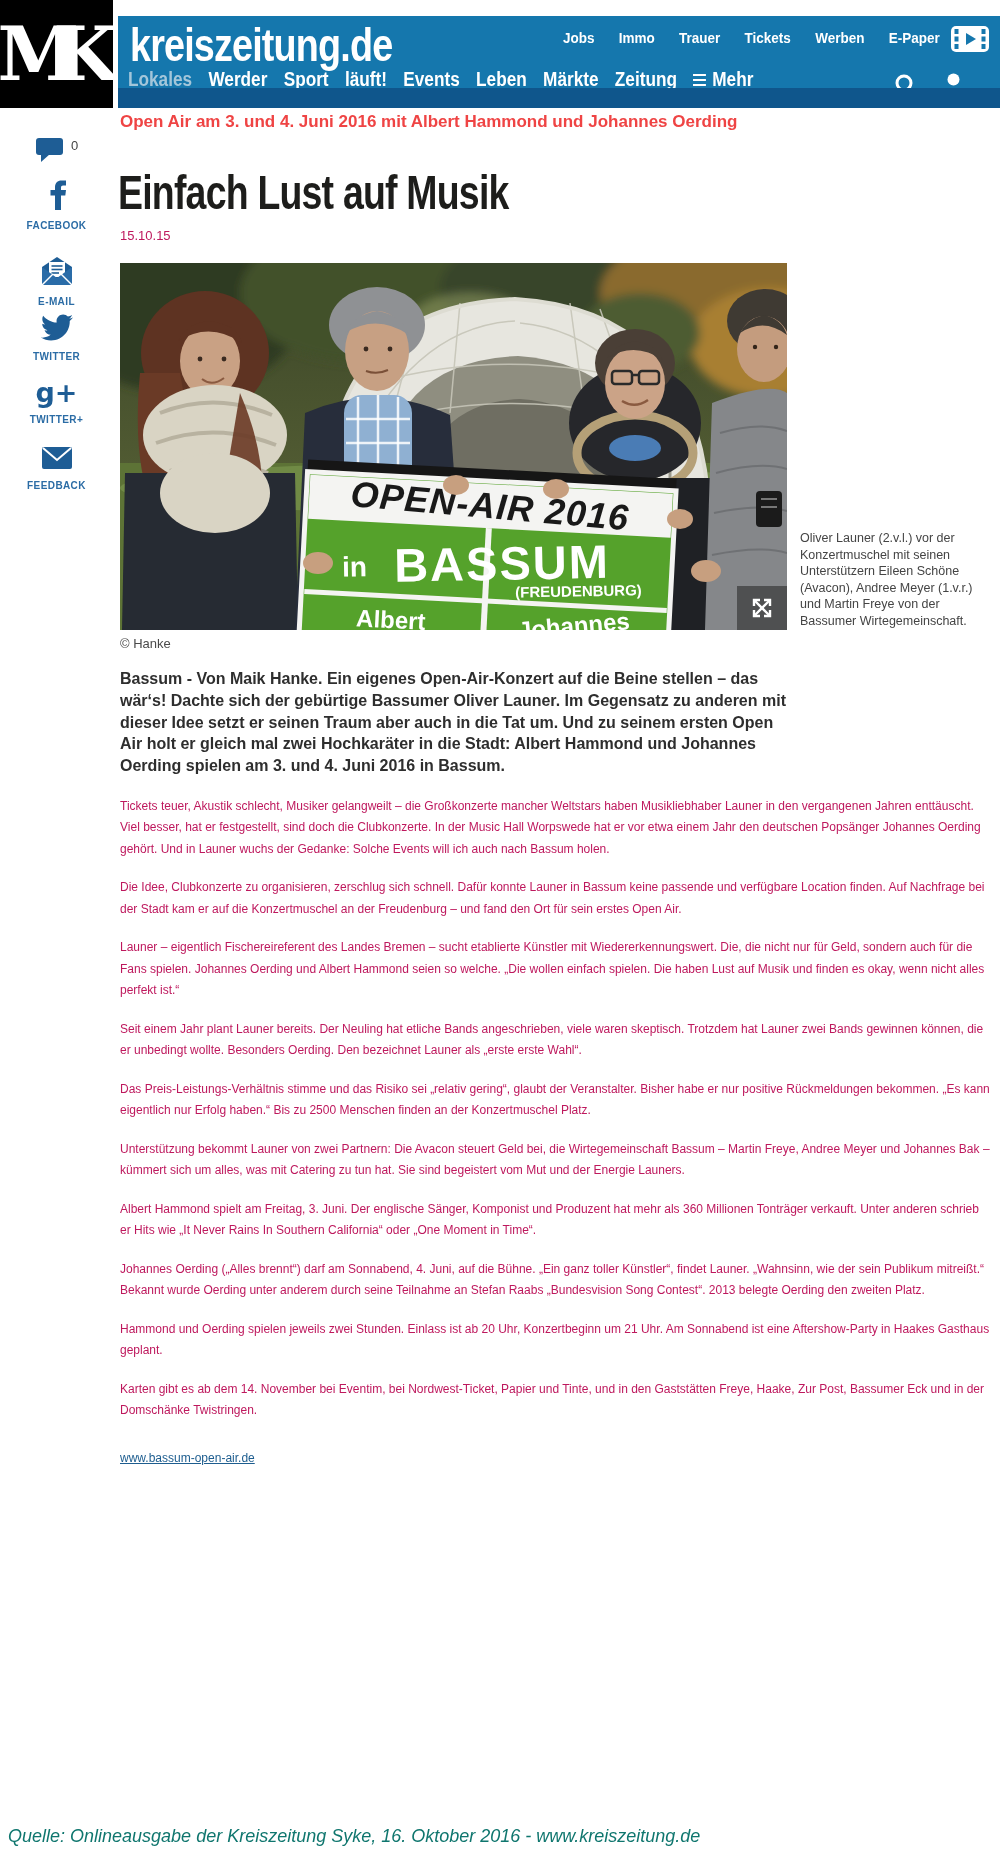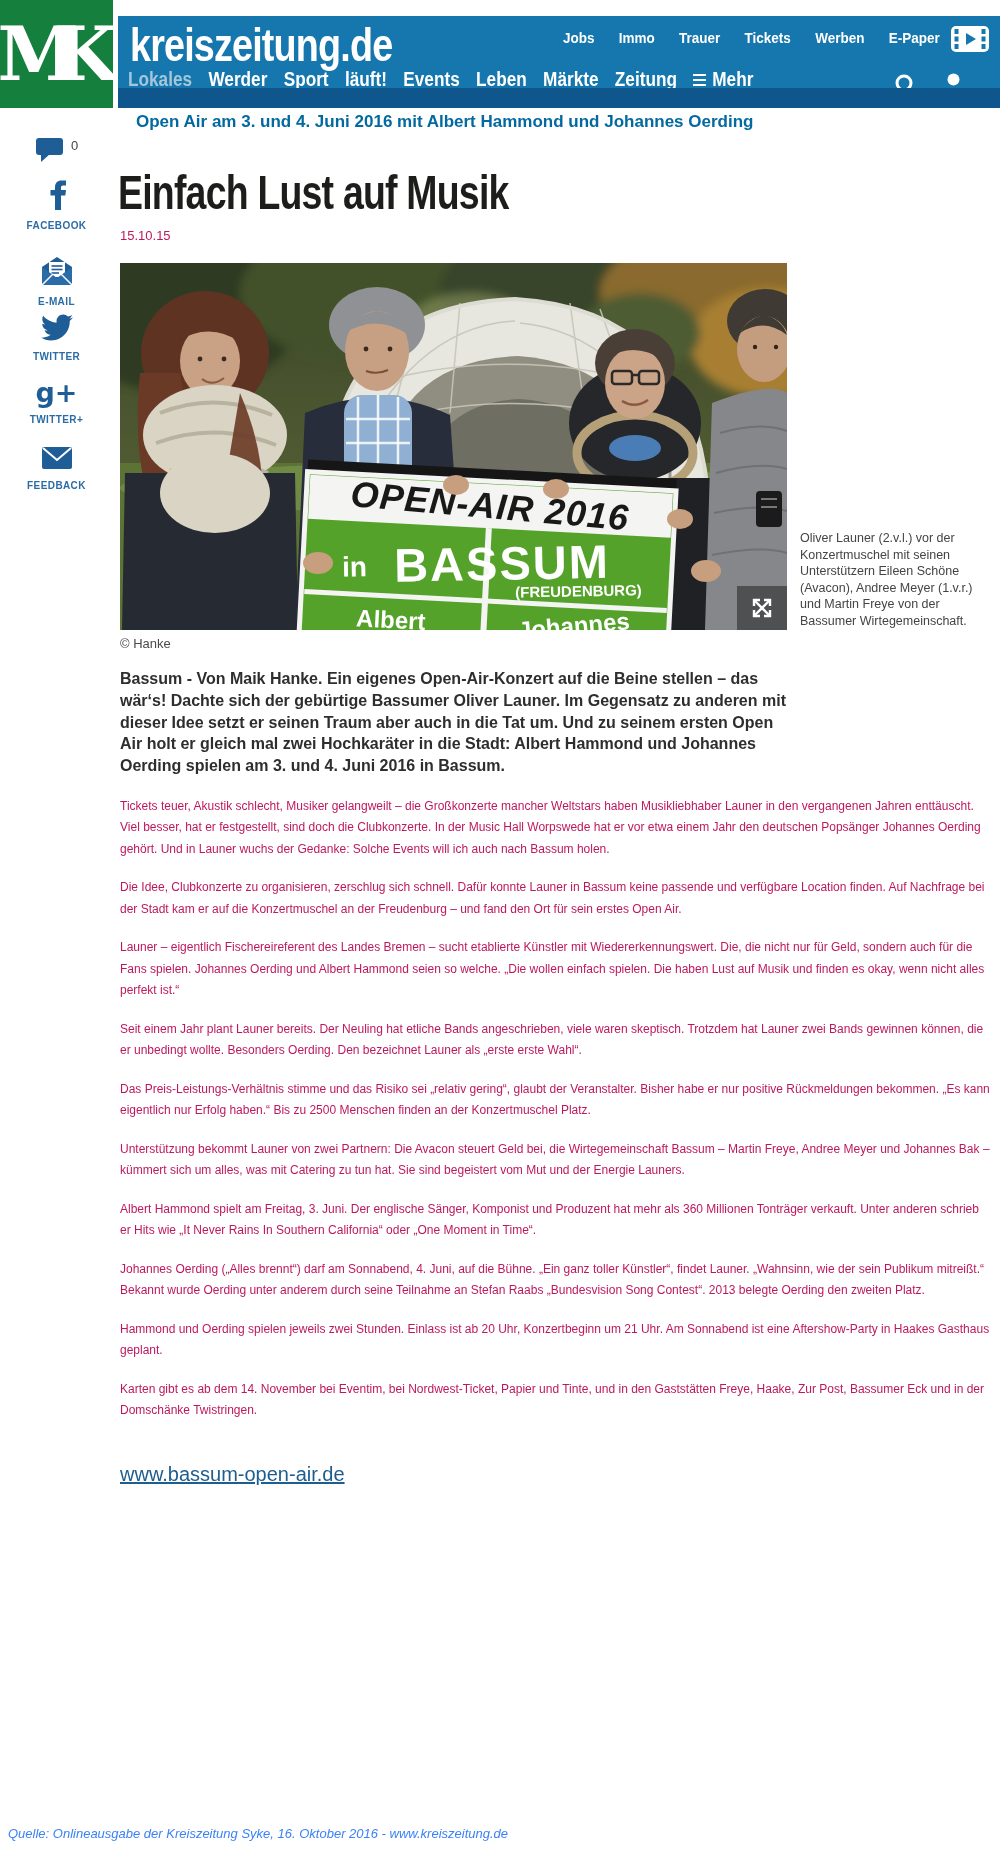--- a/index.html
+++ b/index.html
@@ -1,20 +1,20 @@
 <!DOCTYPE html>
 <html lang="de"><head>
 <meta charset="utf-8">
 <style>
   html,body{margin:0;padding:0;background:#fff;}
   .page{position:relative;width:1000px;height:1850px;background:#fff;overflow:hidden;
         font-family:"Liberation Sans",sans-serif;}
 
   
-  .mk-box{position:absolute;left:0;top:0;width:113px;height:108px;background:#15803d;
+  .mk-box{position:absolute;left:0;top:0;width:113px;height:108px;background:#000000;
           display:flex;align-items:center;justify-content:center;}
   .mk{color:#fff;font-family:"DejaVu Serif",serif;font-weight:bold;font-size:74px;line-height:1;
       letter-spacing:-26px;padding-right:24px;}
   .hdr{position:absolute;left:118px;top:16px;width:882px;height:88px;background:#1577ad;}
   .hdr-strip{position:absolute;left:118px;top:88px;width:882px;height:20px;background:#0f568c;}
   .brand{position:absolute;left:12px;top:2px;color:#fff;font-weight:bold;font-size:46px;
          transform:scaleX(.82);transform-origin:0 50%;letter-spacing:-1px;white-space:nowrap;}
   .topnav{position:absolute;right:60px;top:13px;display:flex;gap:27px;align-items:center;
           transform:scaleX(.9);transform-origin:100% 50%;}
   .topnav a{color:#fff;font-size:15px;font-weight:bold;text-decoration:none;white-space:nowrap;}
@@ -33,44 +33,44 @@
   .sidebar{position:absolute;left:0;top:108px;width:113px;height:500px;}
   .s-item{position:absolute;left:0;width:113px;display:flex;flex-direction:column;
           align-items:center;cursor:pointer;}
   .s-item .lbl{margin-top:6px;font-size:10px;font-weight:bold;letter-spacing:.4px;color:#2b6ca5;}
   .s-comment{top:28px;flex-direction:row;justify-content:center;align-items:flex-start;gap:6px;}
   .s-comment .cnt{font-size:13px;color:#444;margin-top:2px;}
   .s-fb{top:72px;} .s-mail{top:148px;} .s-tw{top:206px;} .s-gp{top:270px;} .s-fbk{top:338px;}
   .gplus-txt{font-size:27px;font-weight:bold;color:#1e5d95;line-height:30px;font-family:"DejaVu Sans",sans-serif;}
 
   
-  .kicker{position:absolute;left:136px;top:112px;width:860px;font-size:17px;font-weight:bold;
-          color:#0369a1;}
+  .kicker{position:absolute;left:120px;top:112px;width:860px;font-size:17px;font-weight:bold;
+          color:#ef4444;}
   .title{position:absolute;left:118px;top:133px;font-size:48px;font-weight:bold;color:#1d1d1b;
          transform:scaleX(.78);transform-origin:0 0;letter-spacing:-1px;white-space:nowrap;}
   .date{position:absolute;left:120px;top:228px;font-size:13px;color:#be185d;}
 
   
   .photo{position:absolute;left:120px;top:263px;width:667px;height:367px;overflow:hidden;
          cursor:pointer;background:#4a522f;}
   .expand{position:absolute;right:0;bottom:0;width:50px;height:44px;background:rgba(35,35,35,.55);
           display:flex;align-items:center;justify-content:center;cursor:pointer;}
   .credit{position:absolute;left:120px;top:636px;font-size:13px;color:#4a4a4a;}
   .photo-cap{position:absolute;left:800px;top:530px;width:192px;font-size:12.5px;line-height:16.5px;
              color:#444;}
 
   
   .body{position:absolute;left:120px;top:668px;width:872px;}
   .body p{margin:0 0 17px 0;font-size:12px;line-height:21.5px;color:#be185d;}
   .body p.lead{width:676px;font-size:16px;font-weight:bold;color:#2e2e2e;line-height:21.8px;
                margin-bottom:19px;}
-  .ext-link{display:inline-block;margin-top:24px;font-size:20px;color:#1d5d8f;
+  .ext-link{display:inline-block;margin-top:12px;font-size:12px;color:#1d5d8f;
             text-decoration:underline;}
 
-  .src{position:absolute;left:8px;top:1826px;font-size:13px;font-style:italic;color:#3b82f6;}
+  .src{position:absolute;left:8px;top:1826px;font-size:18px;font-style:italic;color:#0f766e;}
 </style>
 </head>
 <body>
 
 <div class="page">
 
   <div class="mk-box">
     <span class="mk">MK</span>
   </div>
 

